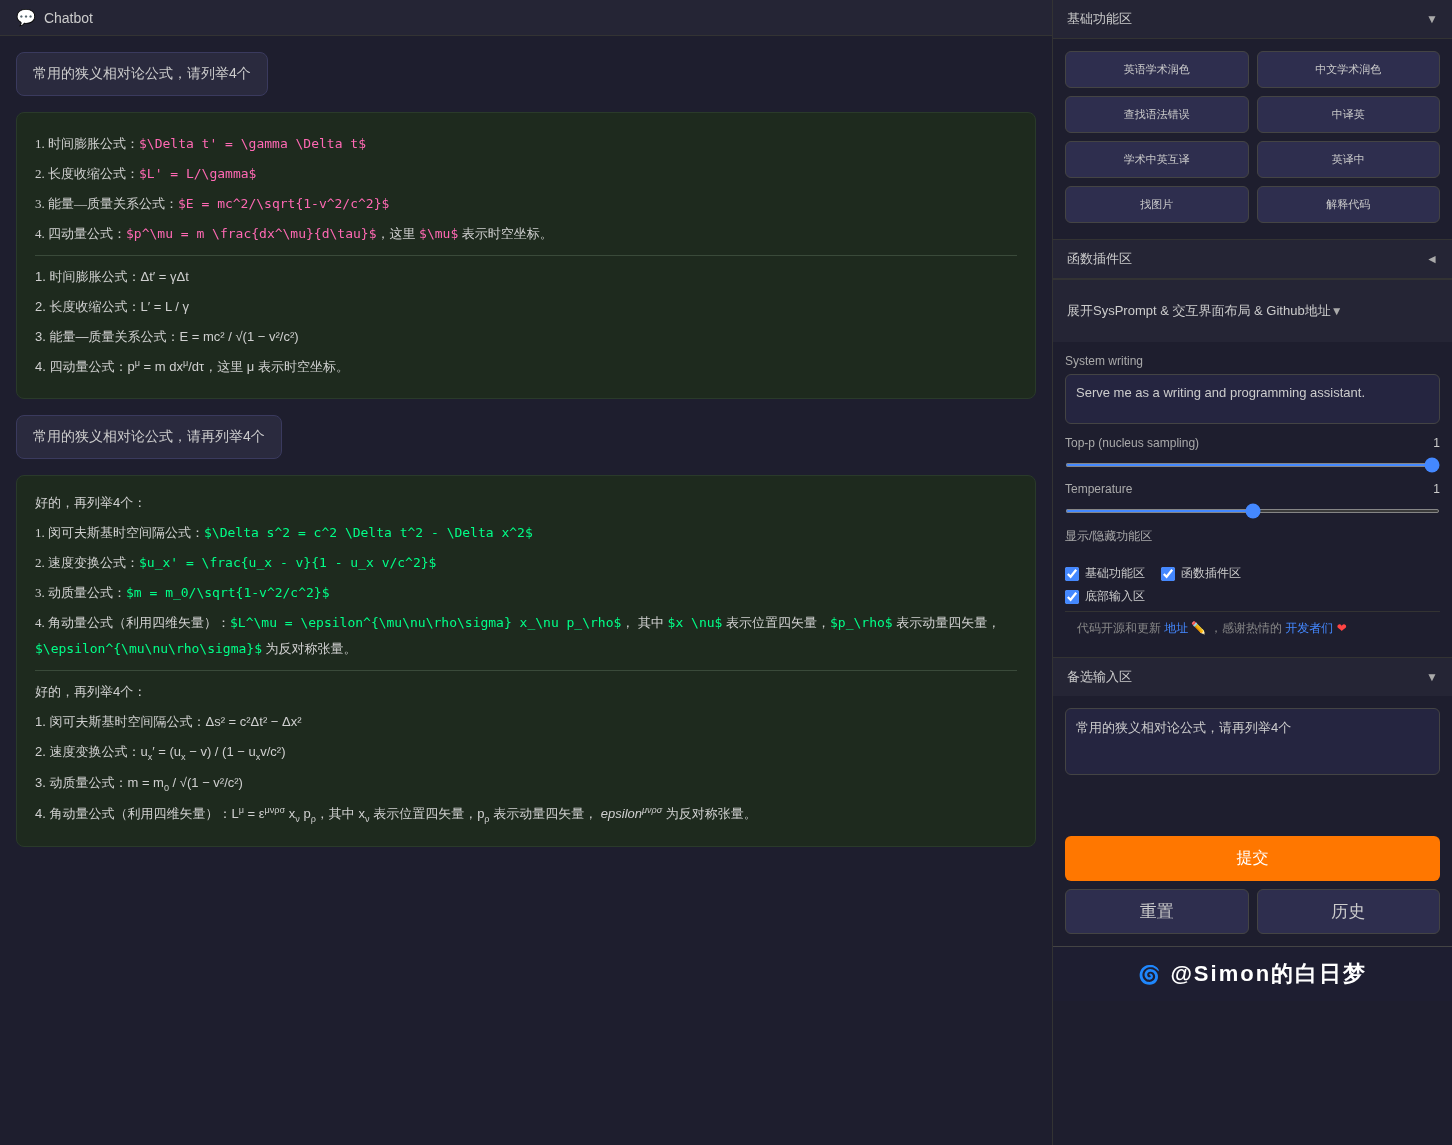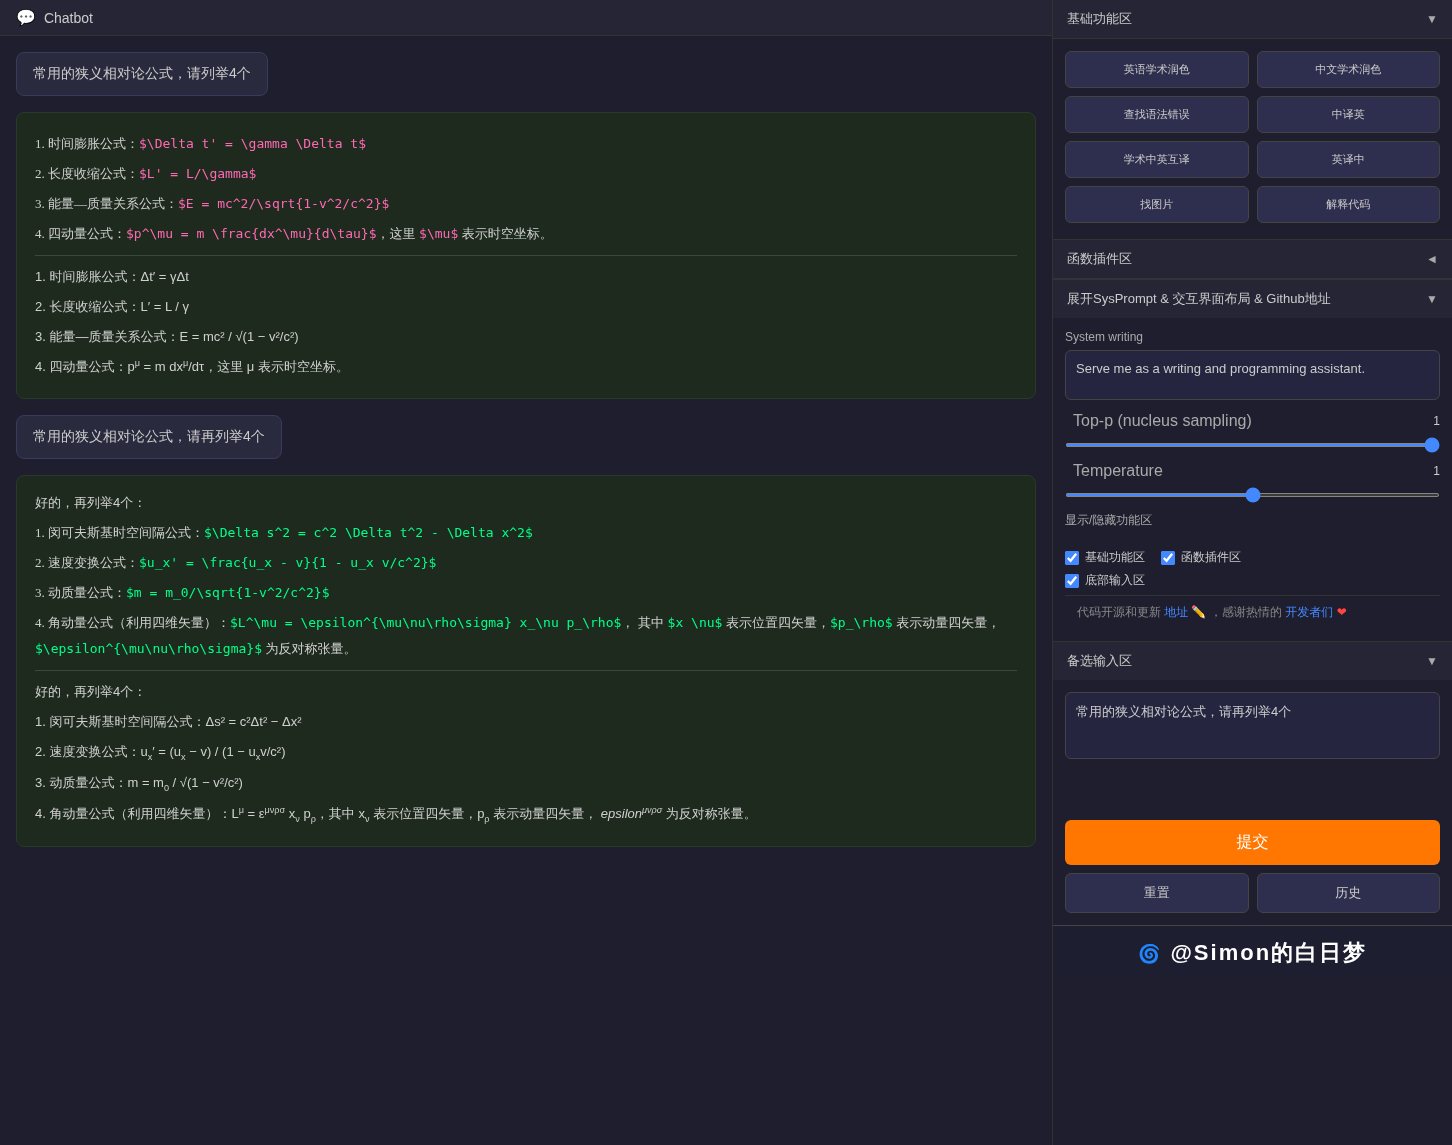--- a/index.html
+++ b/index.html
@@ -147,23 +147,23 @@
       border-top: 1px solid #333;
       border-bottom: 1px solid #333;
     }
 
     .sysprompt-section {
       border-top: 1px solid #333;
     }
 
     .sysprompt-header {
       display: flex;
-      justify-content: space-between;
-      align-items: center;
-      padding: 10px 14px;
+      justify-content: flex-start;
+      align-items: center;
+      padding: 22px 14px;
       background: #252535;
       cursor: pointer;
     }
 
     .sysprompt-body {
       padding: 12px;
       background: #1e1e2e;
     }
 
     .field-label {
@@ -184,23 +184,22 @@
     }
 
     .slider-row {
       display: flex;
       justify-content: space-between;
       align-items: center;
       margin-bottom: 4px;
     }
 
     .slider-label {
-      font-size: 16px;
+      font-size: 12px;
       color: #aaa;
-      margin-left: 8px;
     }
 
     .slider-value {
       font-size: 12px;
       color: #ccc;
     }
 
     .slider-wrap {
       margin-bottom: 12px;
     }
@@ -319,21 +318,21 @@
       grid-template-columns: 1fr 1fr;
       gap: 8px;
     }
 
     .reset-btn {
       background: #2e2e4e;
       border: 1px solid #444;
       border-radius: 6px;
       color: #ccc;
       padding: 10px;
-      font-size: 13px;
+      font-size: 17px;
       cursor: pointer;
       font-family: 'Microsoft YaHei', Arial, sans-serif;
     }
 
     .watermark-bar {
       background: rgba(30,30,50,0.9);
       padding: 12px 12px;
       font-size: 22px;
       font-weight: bold;
       color: #fff;

